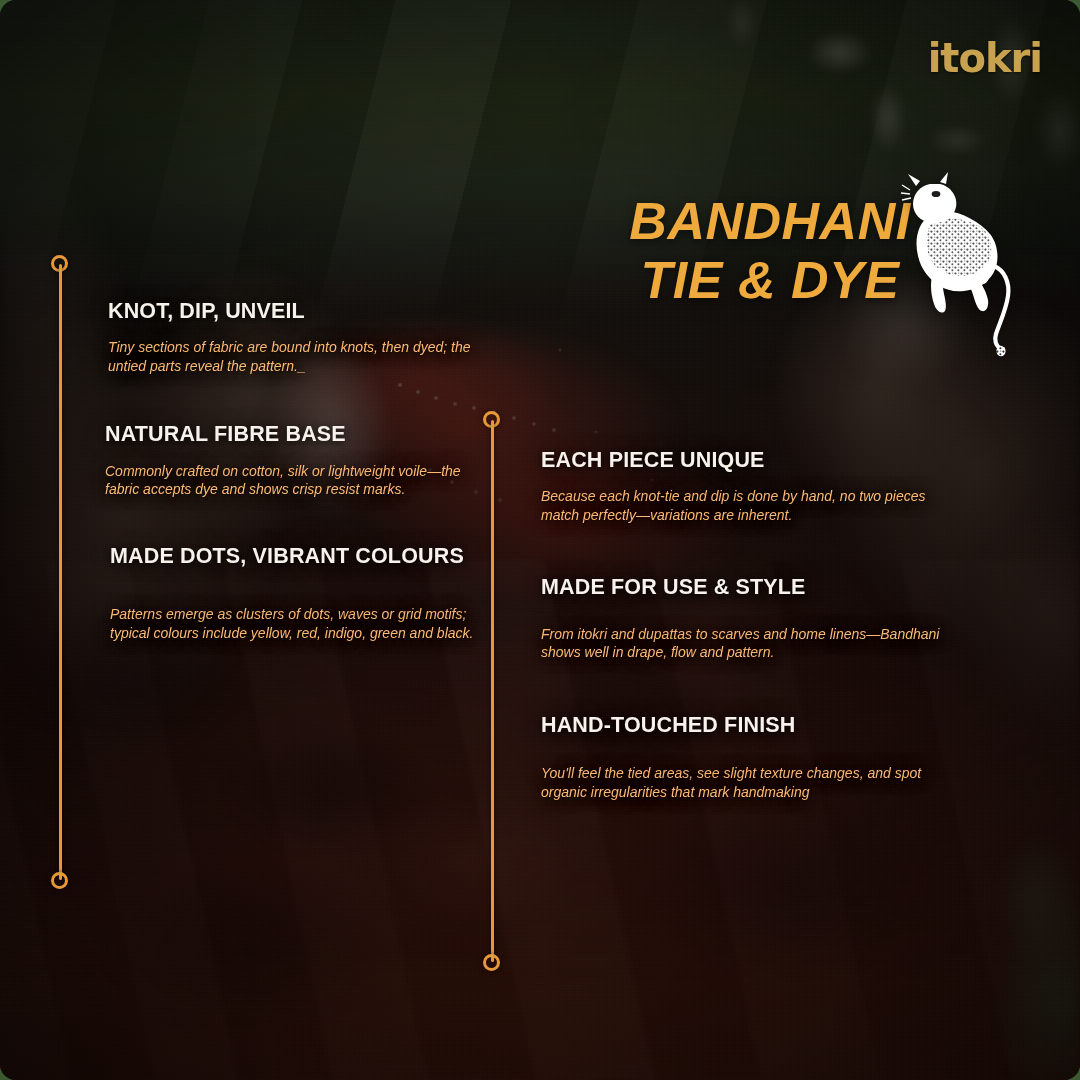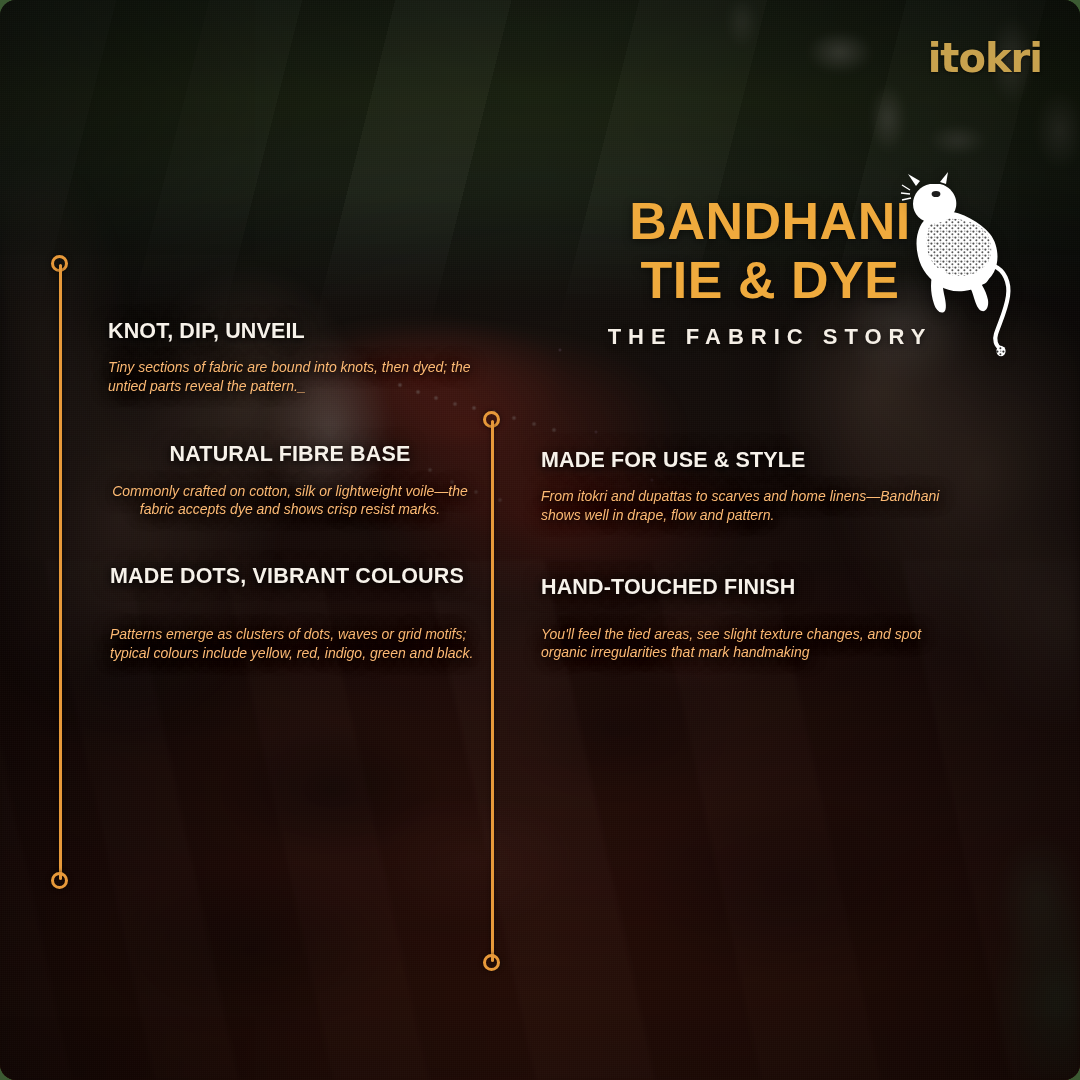--- a/index.html
+++ b/index.html
@@ -142,21 +142,21 @@
     font-size:40px;font-weight:700;letter-spacing:-1px;
     color:#c8a24e;line-height:1;
     font-family:"DejaVu Sans", sans-serif;
     text-shadow:0 1px 3px rgba(0,0,0,.55);
     z-index:8;
   }
 
   
   .title-wrap{
     position:absolute;left:560px;top:196px;width:420px;
-    text-align:center;z-index:6;
+    text-align:center;z-index:6;font-style:italic;
   }
   .title-l1,.title-l2{
     color:#EFAA3D;font-weight:800;line-height:.98;
     font-size:52px;letter-spacing:.5px;
     text-shadow:0 2px 8px rgba(0,0,0,.55);
     margin:0;
   }
   .title-l2{margin-top:8px;}
   .subtitle{
     margin:18px 0 0 0;
@@ -183,39 +183,39 @@
     border:3px solid #E7993A;box-sizing:border-box;background:transparent;
     box-shadow:0 0 5px rgba(0,0,0,.55);
   }
   .timeline .dot.top{top:0;}
   .timeline .dot.bot{bottom:0;}
   #timeline-left{left:51px;top:255px;height:634px;}
   #timeline-right{left:483px;top:411px;height:560px;}
 
   
   .col{position:absolute;z-index:6;}
-  #col-left{left:105px;top:318px;width:370px;}
+  #col-left{left:105px;top:298px;width:370px;}
   #col-right{left:541px;top:447px;width:402px;}
 
   .block{margin:0 0 8px 0;}
   .block-h{
     margin:0;color:#F7F2EA;font-weight:800;
     font-size:21.5px;line-height:1.22;letter-spacing:.15px;
     text-shadow:0 2px 7px rgba(0,0,0,.75), 0 0 18px rgba(0,0,0,.5);
   }
   .block-p{
     margin:14px 0 0 0;color:#fdba74;font-weight:400;
     font-size:14px;line-height:1.33;
     text-shadow:0 2px 7px rgba(0,0,0,.8), 0 0 18px rgba(0,0,0,.55);
     font-style:italic;
   }
 
   
   #col-left  .block:nth-child(1){margin-bottom:46px;padding-left:3px;}
-  #col-left  .block:nth-child(2){margin-bottom:44px;padding-left:0px;text-align:center;}
+  #col-left  .block:nth-child(2){margin-bottom:44px;padding-left:0px;}
   #col-left  .block:nth-child(3){padding-left:5px;}
   #col-left  .block:nth-child(3) .block-p{margin-top:36px;padding-left:0px;}
   #col-left  .block:nth-child(2) .block-p{}
 
   #col-right .block:nth-child(1){margin-bottom:50px;}
   #col-right .block:nth-child(2){margin-bottom:50px;}
   #col-right .block:nth-child(2) .block-p{margin-top:24px;}
   #col-right .block:nth-child(3) .block-p{margin-top:26px;}
 </style>
 </head>
@@ -233,21 +233,20 @@
   <div class="bg-layer bg-crumple"></div>
   <div class="bg-layer bg-greenstrip"></div>
   <div class="bg-layer bg-vignette"></div>
   <div class="bg-layer bg-grain"></div>
 
   <div class="logo">itokri</div>
 
   <div class="title-wrap">
     <div class="title-l1">BANDHANI</div>
     <div class="title-l2">TIE &amp; DYE</div>
-    <div class="subtitle">THE FABRIC STORY</div>
   </div>
 
   <svg class="animal" viewBox="0 0 120 190">
     <defs>
       <pattern id="speck" width="6" height="6" patternUnits="userSpaceOnUse">
         <rect width="6" height="6" fill="#ffffff"></rect>
         <circle cx="1.4" cy="1.6" r="1.1" fill="#2b2b2b"></circle>
         <circle cx="4.4" cy="4.2" r="1.0" fill="#333333"></circle>
         <circle cx="4.8" cy="1.1" r="0.6" fill="#444444"></circle>
       </pattern>
@@ -302,20 +301,24 @@
       <div class="block-p">Commonly crafted on cotton, silk or lightweight voile—the fabric accepts dye and shows crisp resist marks.</div>
     </div>
     <div class="block">
       <div class="block-h">MADE DOTS, VIBRANT COLOURS</div>
       <div class="block-p">Patterns emerge as clusters of dots, waves or grid motifs; typical colours include yellow, red, indigo, green and black.</div>
     </div>
   </div>
 
   <div class="col" id="col-right">
     <div class="block">
+      <div class="block-h">EACH PIECE UNIQUE</div>
+      <div class="block-p">Because each knot-tie and dip is done by hand, no two pieces match perfectly—variations are inherent.</div>
+    </div>
+    <div class="block">
       <div class="block-h">MADE FOR USE &amp; STYLE</div>
       <div class="block-p">From itokri and dupattas to scarves and home linens—Bandhani shows well in drape, flow and pattern.</div>
     </div>
     <div class="block">
       <div class="block-h">HAND-TOUCHED FINISH</div>
       <div class="block-p">You'll feel the tied areas, see slight texture changes, and spot organic irregularities that mark handmaking</div>
     </div>
   </div>
 
 </div>

